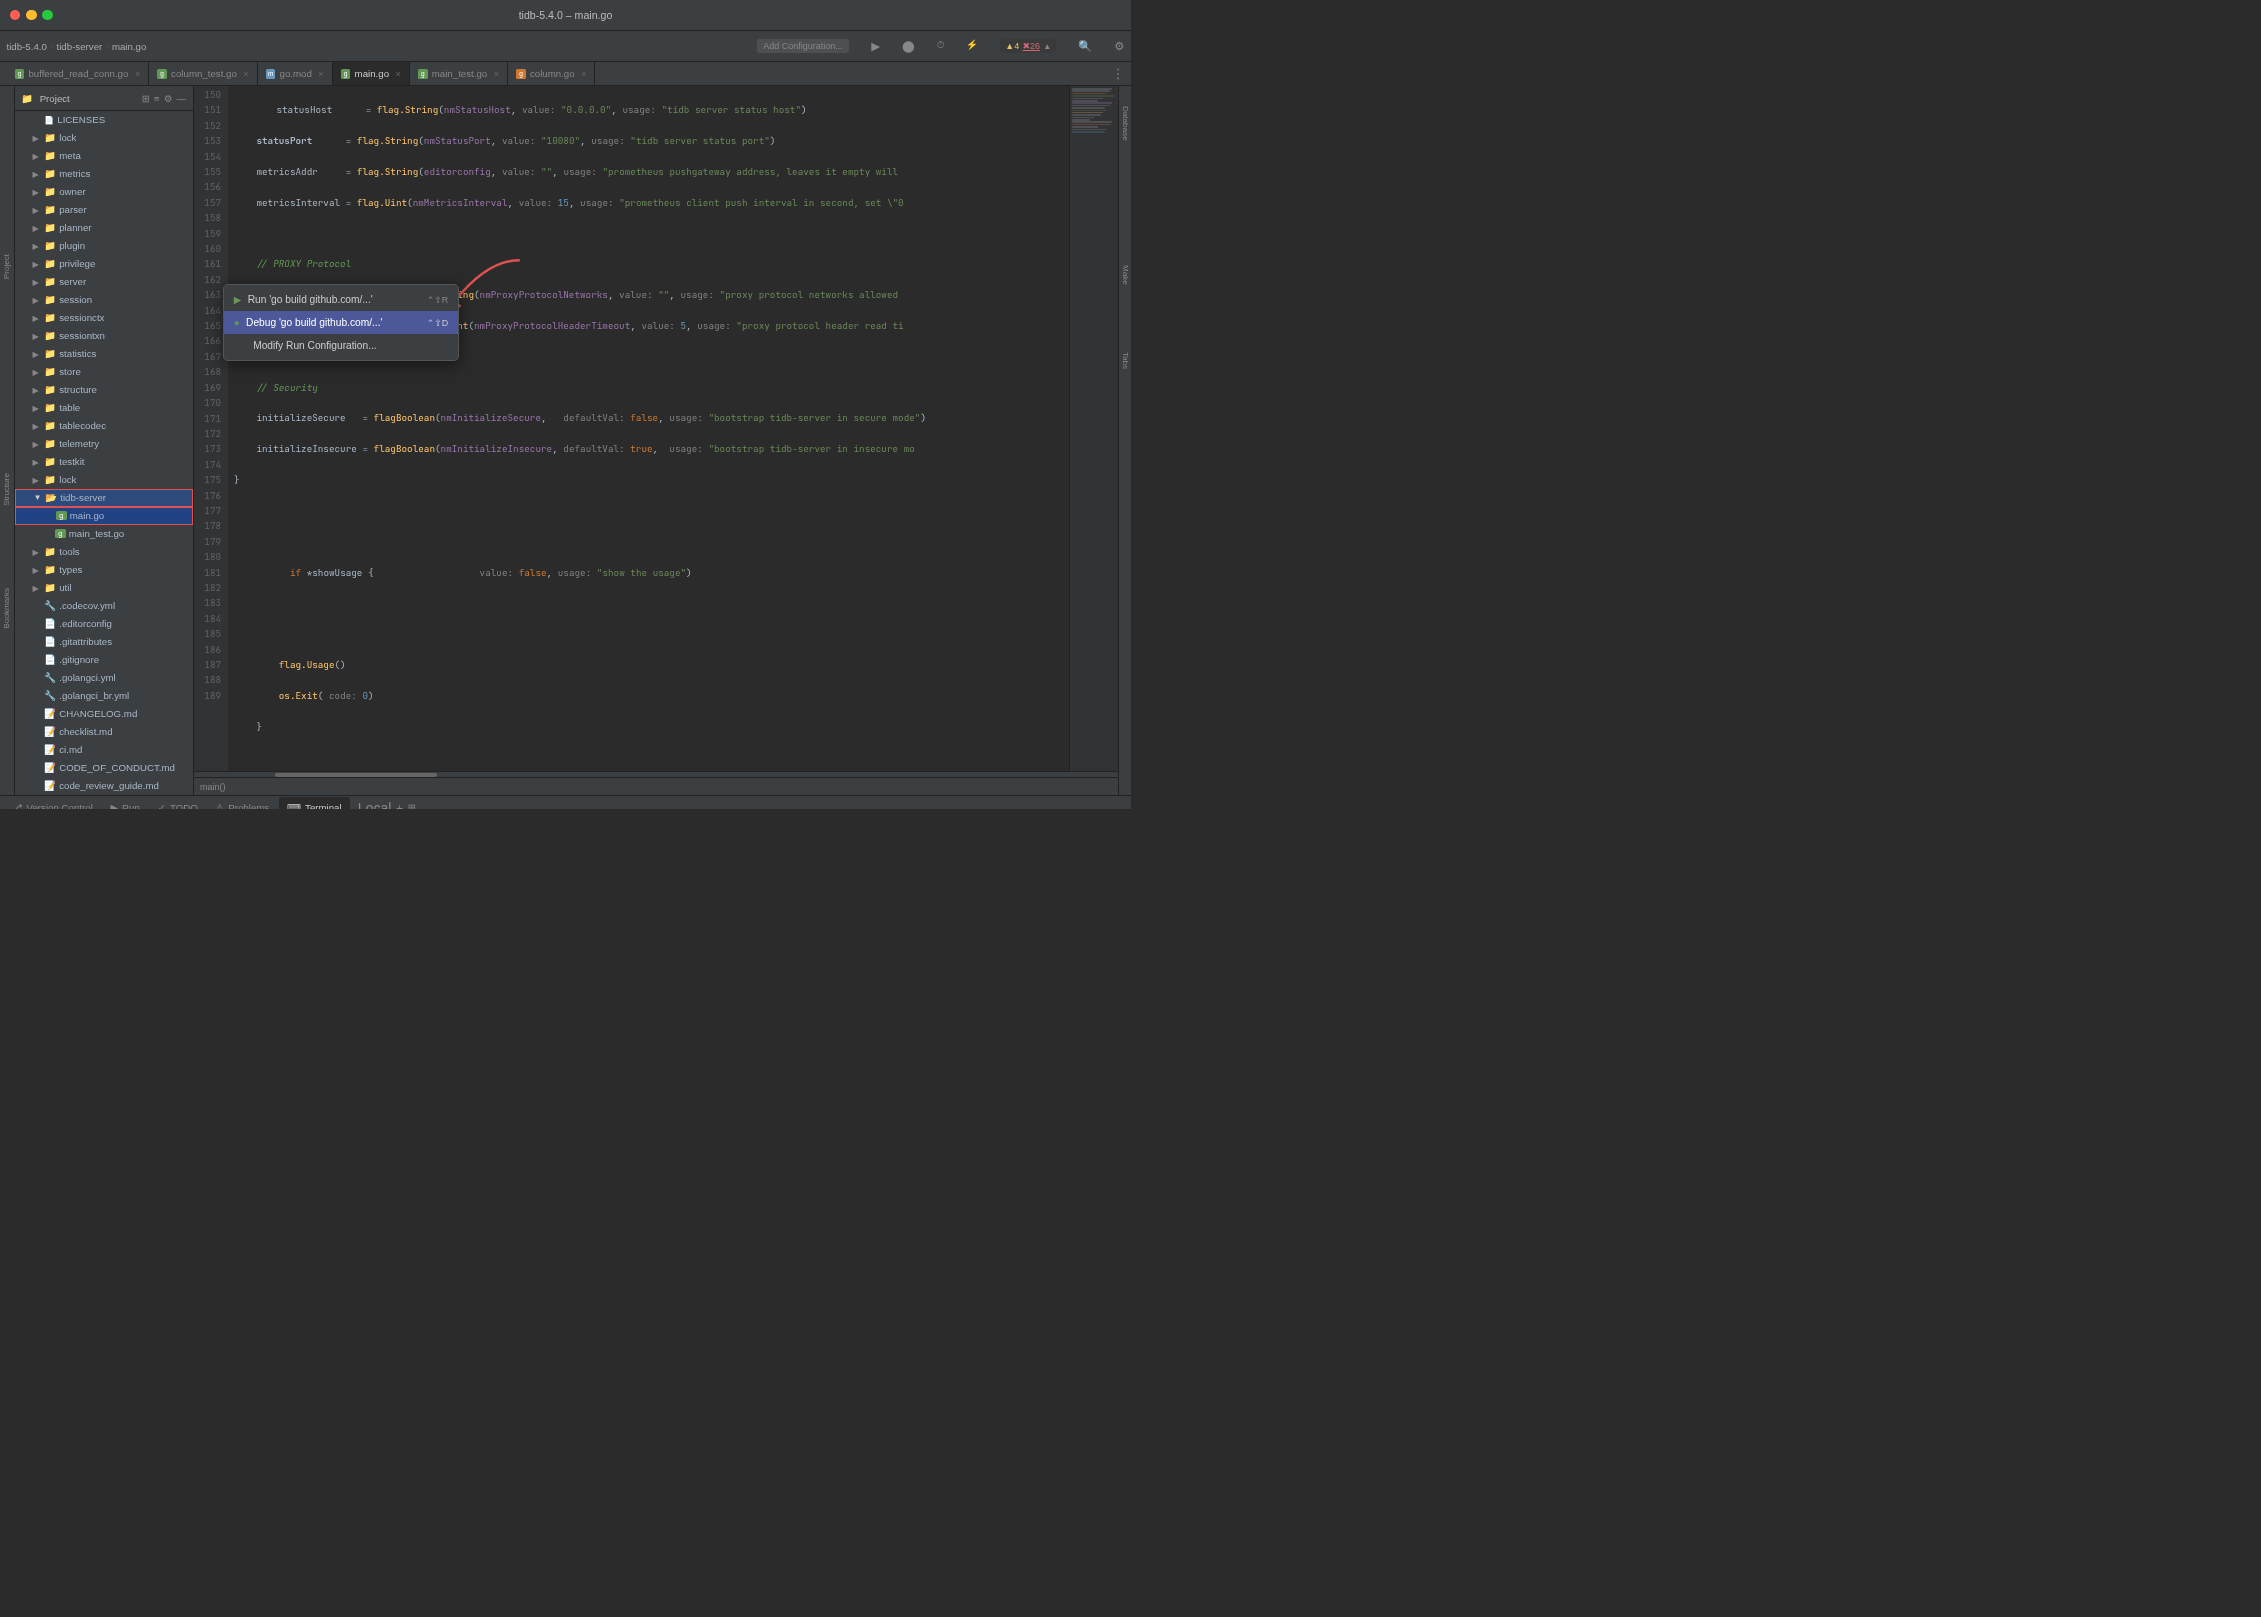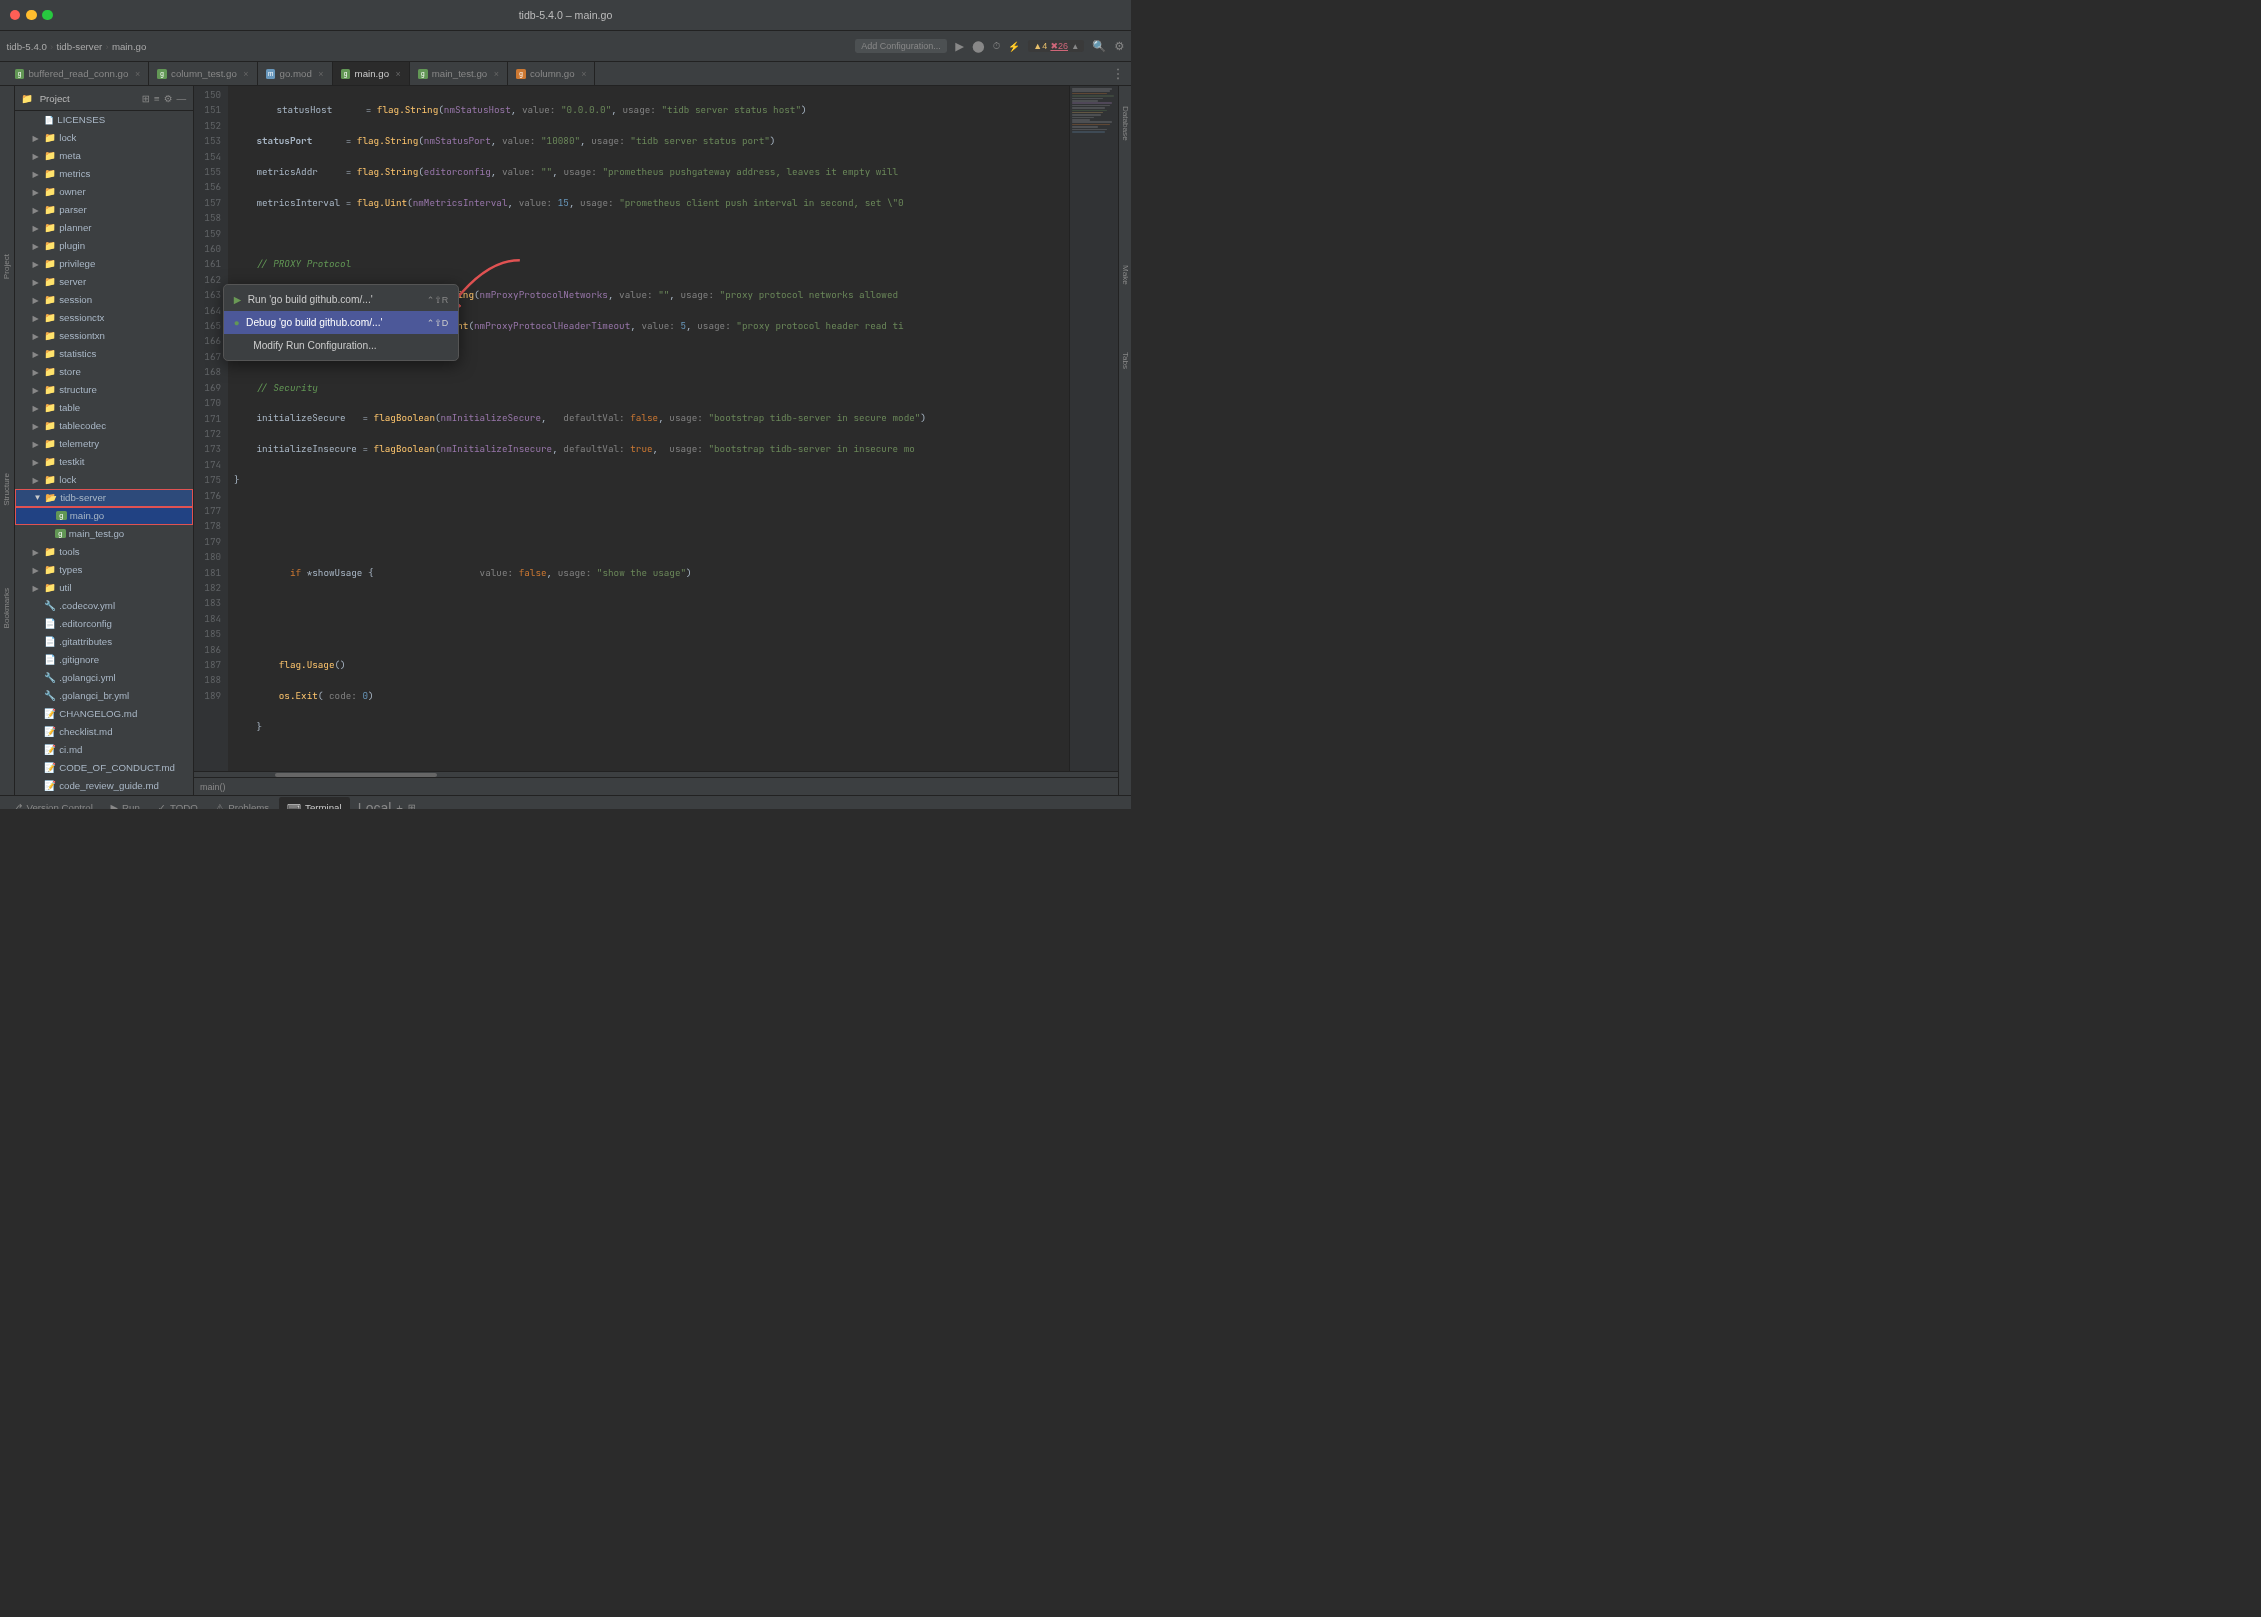--- a/index.html
+++ b/index.html
@@ -189,22 +189,21 @@
       gap: 6.5px;
     }
     .toolbar-left {
       display: flex;
       align-items: center;
       gap: 6.5px;
       flex: 1;
     }
     .toolbar-right {
       display: flex;
-      align-items: center;
-      gap: 8px;
+      gap: 22px;
     }
     .breadcrumb-nav {
       display: flex;
       align-items: center;
       gap: 3.2px;
       font-size: 9.7px;
       color: #aaa;
     }
     .breadcrumb-sep { color: #555; }
     .breadcrumb-item { color: #aaa; cursor: pointer; }

